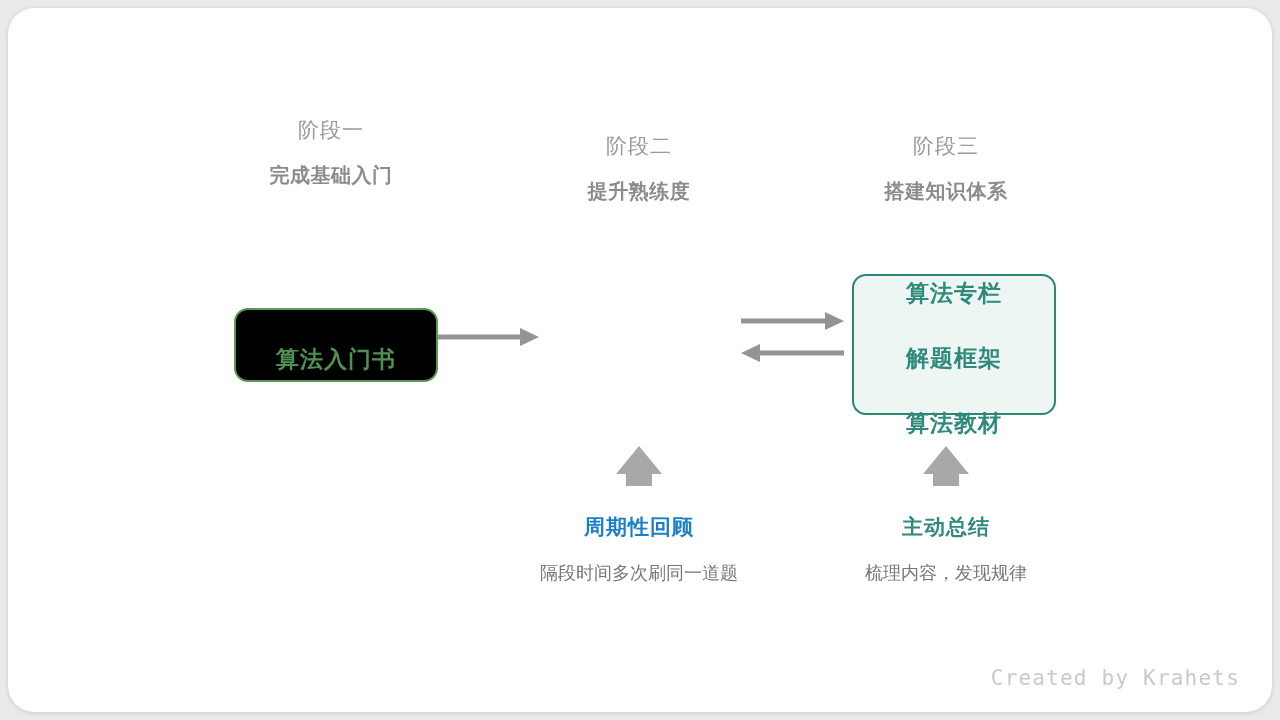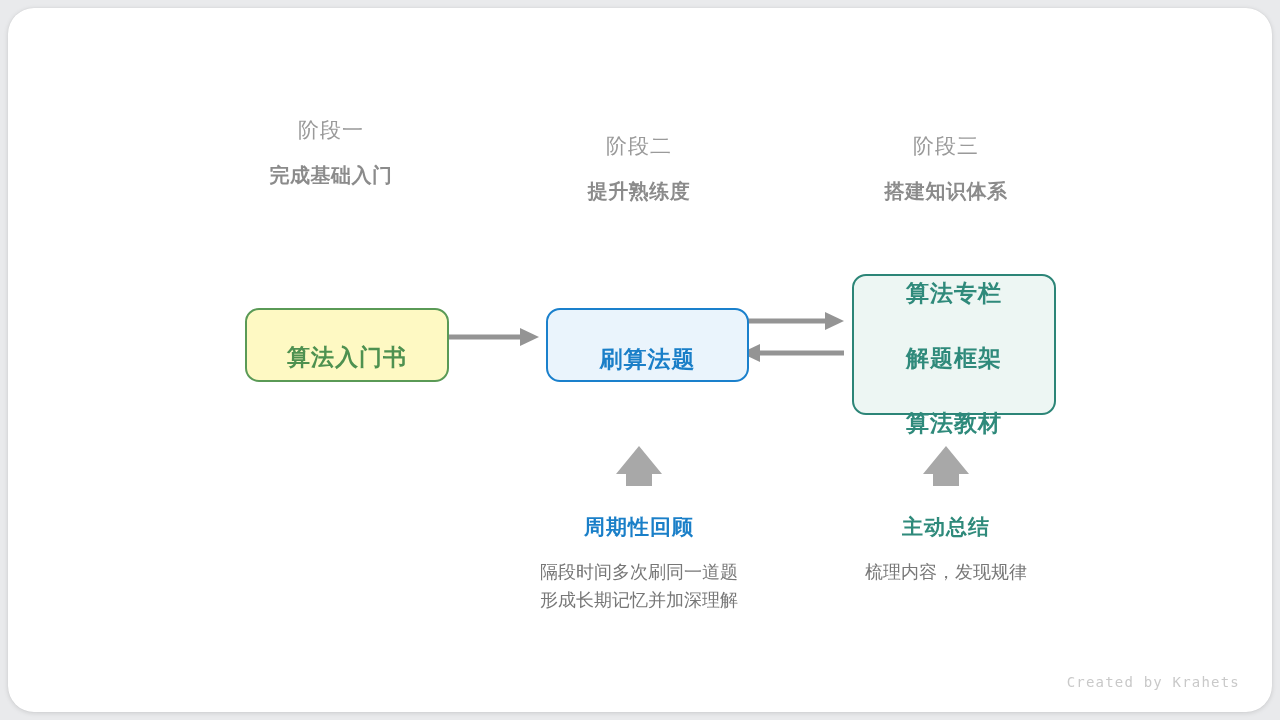--- a/index.html
+++ b/index.html
@@ -67,27 +67,26 @@
   }
   .flow-box .box-line {
     font-size: 23px;
     font-weight: bold;
     letter-spacing: 1px;
     line-height: 37px;
     white-space: nowrap;
     margin-top: 28px;
   }
   #box-intro-book {
-    left: 237px;
+    left: 226px;
     top: 300px;
     width: 204px;
     height: 74px;
-    background: #fef9c3;
+    background: #000000;
     border: 2px solid #5a9a56;
-    font-family: Liberation Mono, monospace;
   }
   #box-intro-book .box-line { color: #4e9150; }
 
   #box-practice {
     left: 538px;
     top: 300px;
     width: 203px;
     height: 74px;
     background: #eaf4fc;
     border: 2px solid #1a80cc;
@@ -126,32 +125,31 @@
     letter-spacing: 1px;
     line-height: 28px;
     white-space: nowrap;
   }
   .note-desc {
     font-size: 18px;
     color: #777777;
     line-height: 28px;
     margin-top: 18px;
     white-space: nowrap;
-    font-family: Liberation Mono, monospace;
   }
   #note-review .note-title { color: #1a7fc8; }
   #note-summary .note-title { color: #2f8a7b; text-align: center; }
 
   
   #watermark {
     position: absolute;
     right: 32px;
     bottom: 22px;
     font-family: "DejaVu Sans Mono", "Liberation Mono", monospace;
-    font-size: 14px;
+    font-size: 21px;
     color: #c9c9c9;
     letter-spacing: 1.2px;
     white-space: nowrap;
   }
 </style>
 </head>
 <body>
 
 <div id="page-root">
   <div id="card">
@@ -194,35 +192,31 @@
 
       <g>
         <polygon points="938,438 961,466 951,466 951,478 925,478 925,466 915,466" fill="#a8a8a8"></polygon>
       </g>
     </svg>
 
     <div class="flow-box" id="box-intro-book">
       <div class="box-line">算法入门书</div>
     </div>
 
-    <div class="flow-box" id="box-practice">
-      <div class="box-line">刷算法题</div>
-    </div>
 
     <div class="flow-box" id="box-knowledge">
       <div class="box-line">算法专栏</div>
       <div class="box-line">解题框架</div>
       <div class="box-line">算法教材</div>
     </div>
 
     <div class="note" id="note-review" style="left:481px; top:505px;">
       <div class="note-title">周期性回顾</div>
       <div class="note-desc">
         <div>隔段时间多次刷同一道题</div>
-        <div>形成长期记忆并加深理解</div>
       </div>
     </div>
 
     <div class="note" id="note-summary" style="left:788px; top:505px;">
       <div class="note-title">主动总结</div>
       <div class="note-desc">
         <div>梳理内容，发现规律</div>
       </div>
     </div>
 

